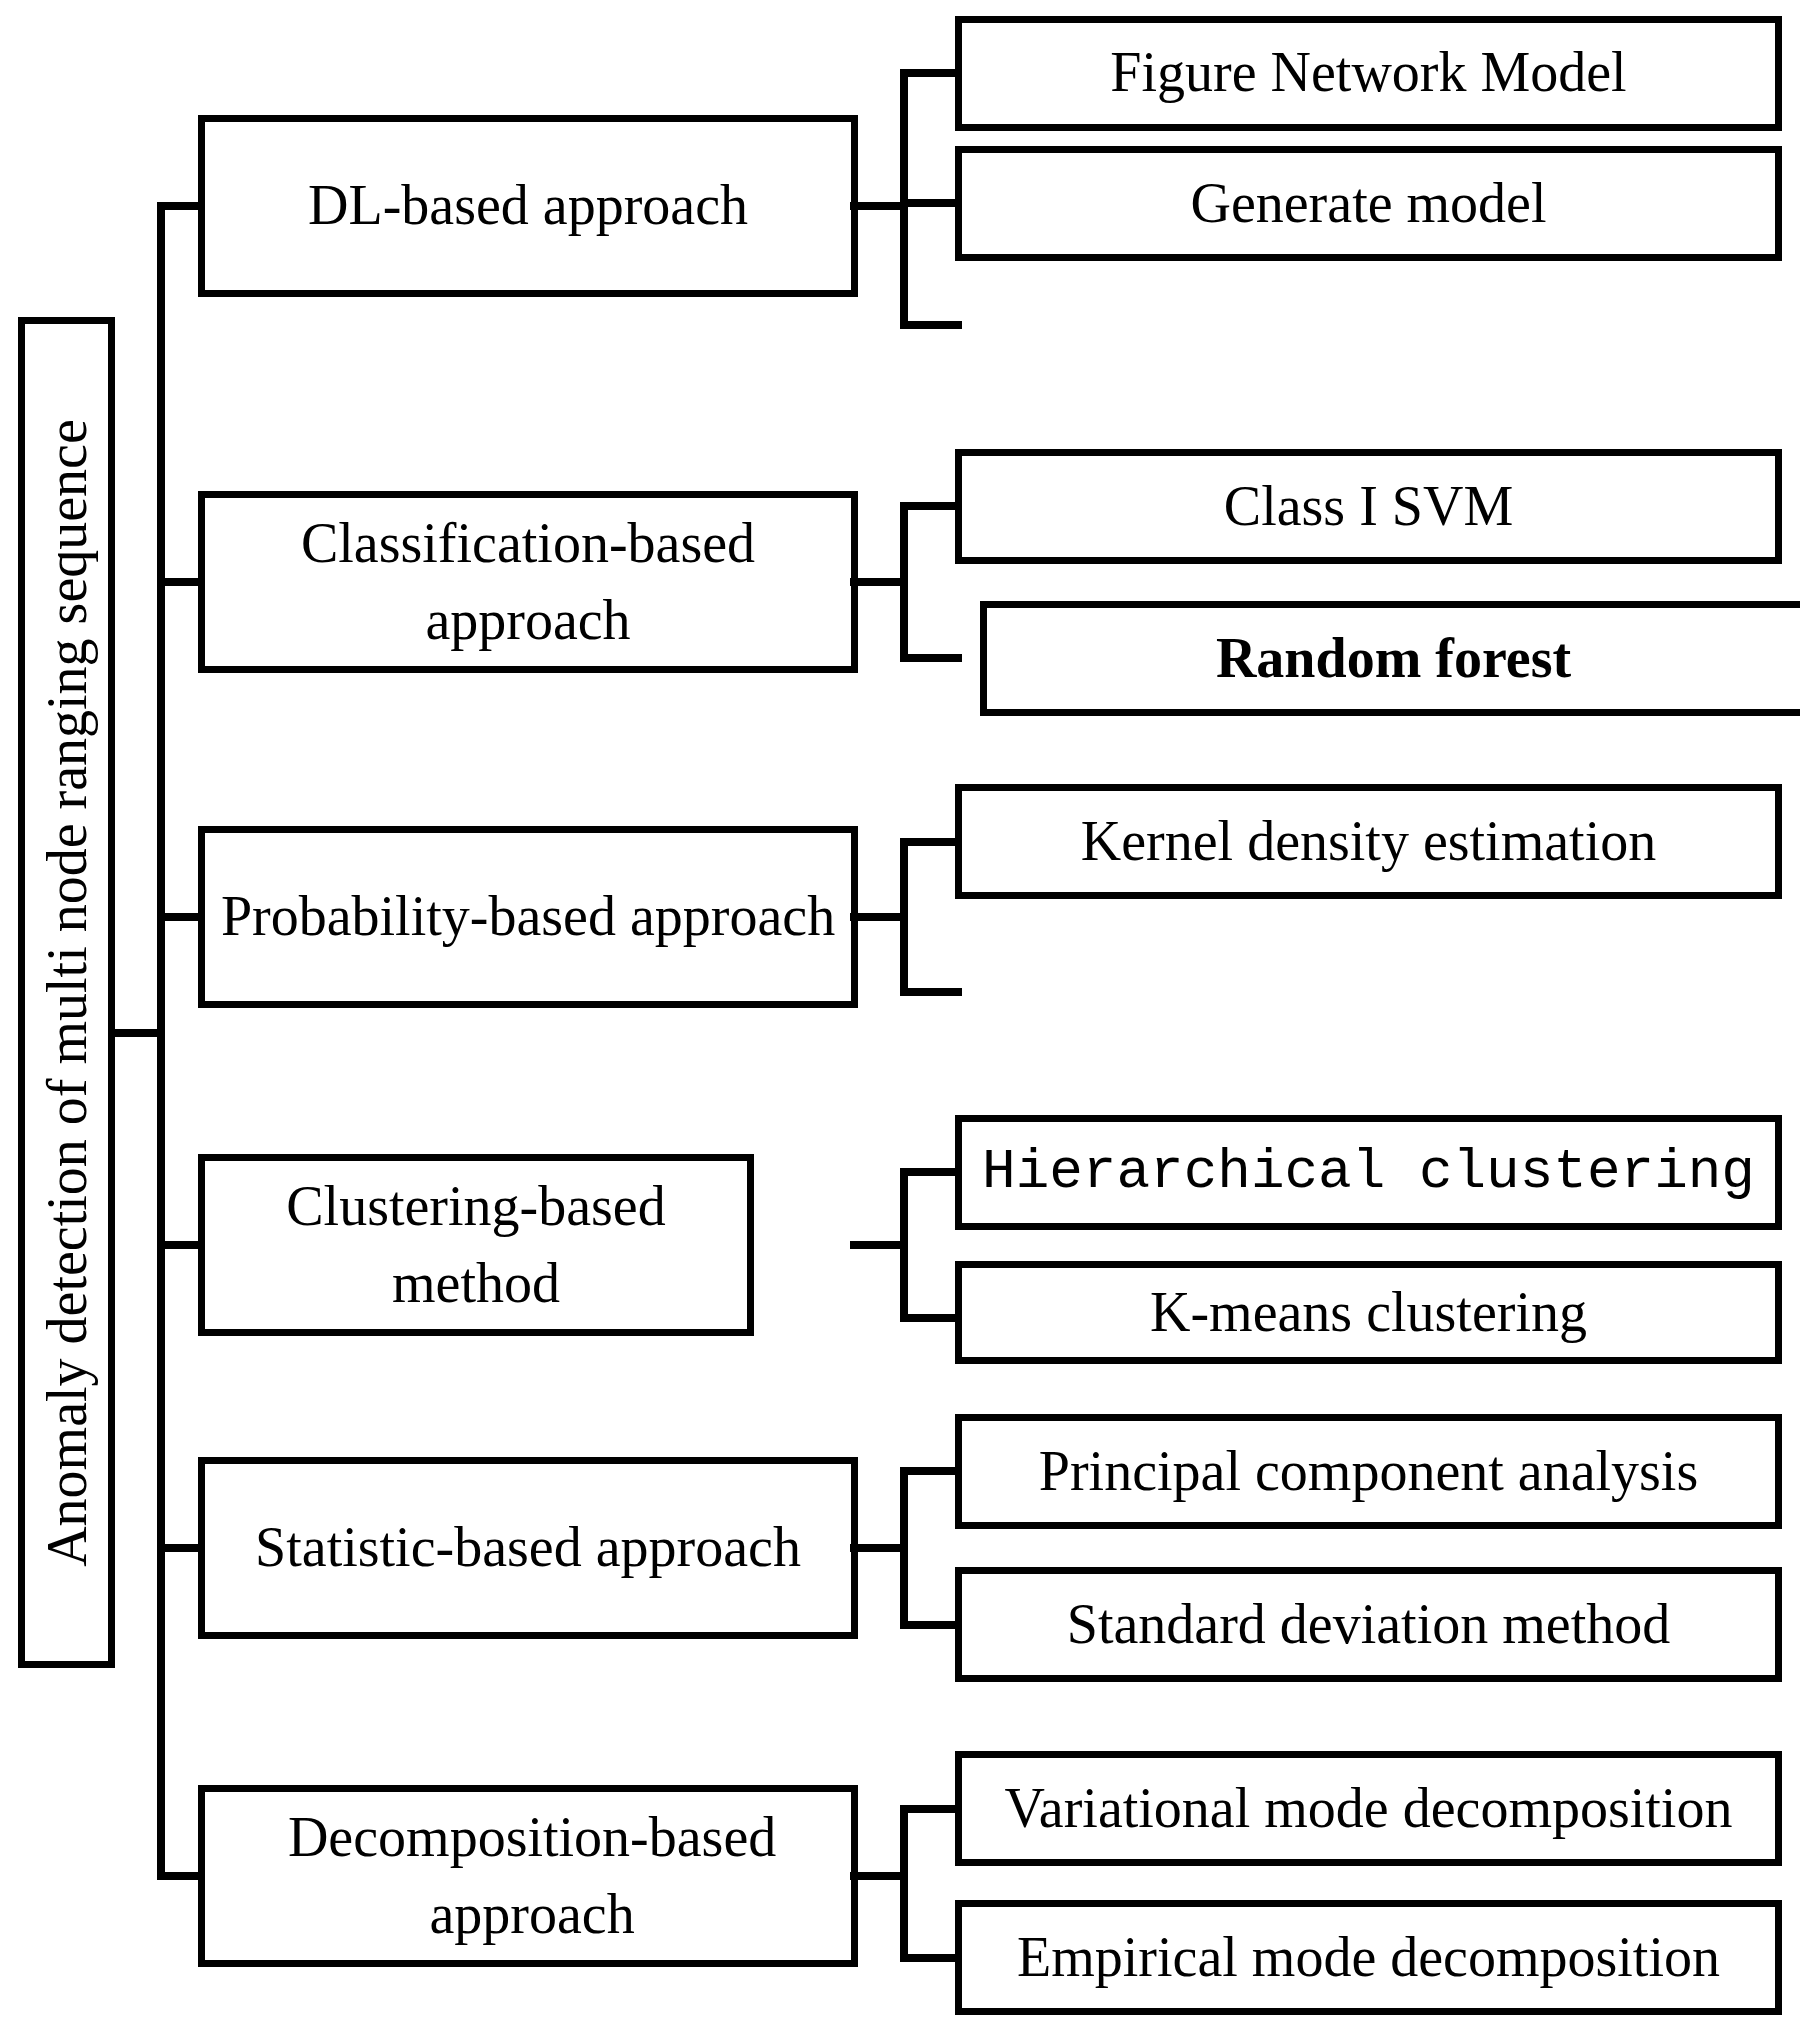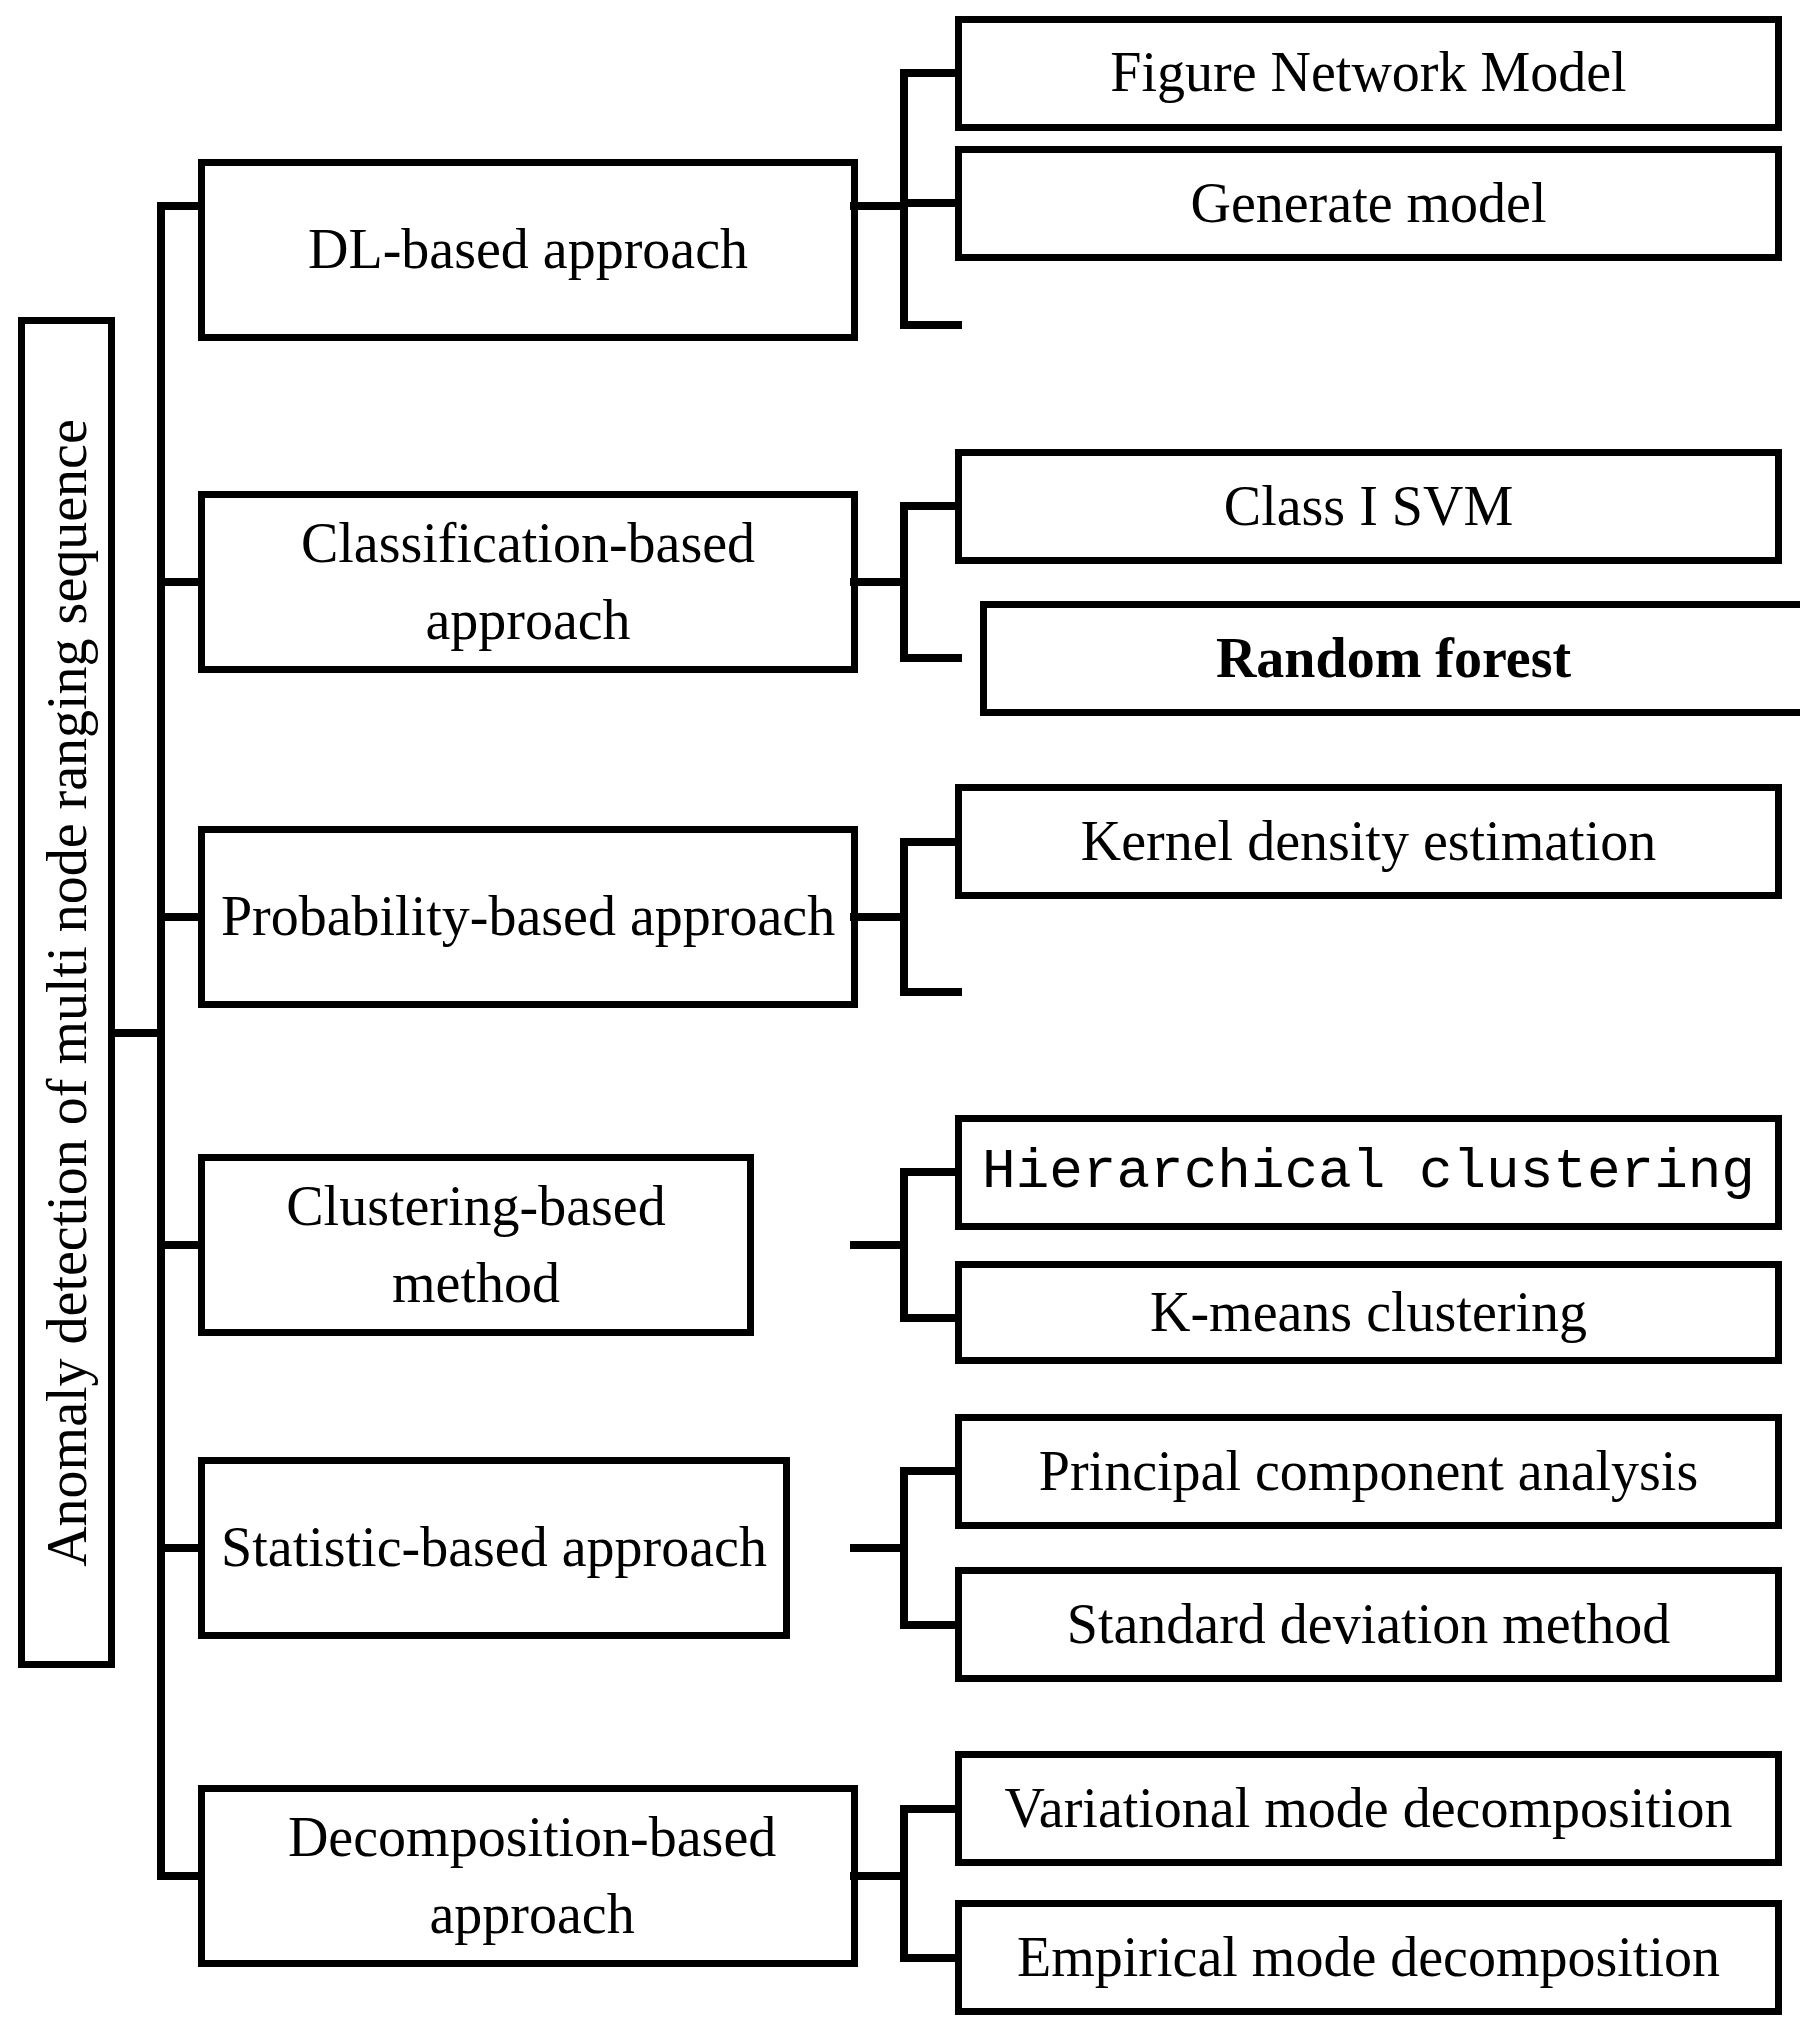--- a/index.html
+++ b/index.html
@@ -64,33 +64,33 @@
 
   <div class="line" style="left:157px; top:202px; width:7.8px; height:1678px;"></div>
 
   <div class="line" style="left:157px; top:202px; width:49px; height:7.8px;"></div>
   <div class="line" style="left:157px; top:578px; width:49px; height:7.8px;"></div>
   <div class="line" style="left:157px; top:913px; width:49px; height:7.8px;"></div>
   <div class="line" style="left:157px; top:1241px; width:49px; height:7.8px;"></div>
   <div class="line" style="left:157px; top:1544px; width:49px; height:7.8px;"></div>
   <div class="line" style="left:157px; top:1872px; width:49px; height:7.8px;"></div>
 
-  <div class="node" style="left:198px; top:115px; width:660px; height:182px;margin-top:44px;">
+  <div class="node" style="left:198px; top:115px; width:660px; height:182px;">
     <span>DL-based approach</span>
   </div>
   <div class="node" style="left:198px; top:491px; width:660px; height:182px;">
     <span>Classification-based approach</span>
   </div>
   <div class="node" style="left:198px; top:826px; width:660px; height:182px;">
     <span>Probability-based approach</span>
   </div>
   <div class="node" style="left:198px; top:1154px; width:556px; height:182px;">
     <span>Clustering-based method</span>
   </div>
-  <div class="node" style="left:198px; top:1457px; width:592px; height:182px;">
+  <div class="node" style="left:198px; top:1457px; width:660px; height:182px;">
     <span>Statistic-based approach</span>
   </div>
   <div class="node" style="left:198px; top:1785px; width:660px; height:182px;padding-left:16px;">
     <span>Decomposition-based approach</span>
   </div>
 
   <div class="line" style="left:850px; top:202px; width:58px; height:7.8px;"></div>
   <div class="line" style="left:850px; top:578px; width:58px; height:7.8px;"></div>
   <div class="line" style="left:850px; top:913px; width:58px; height:7.8px;"></div>
   <div class="line" style="left:850px; top:1241px; width:58px; height:7.8px;"></div>

